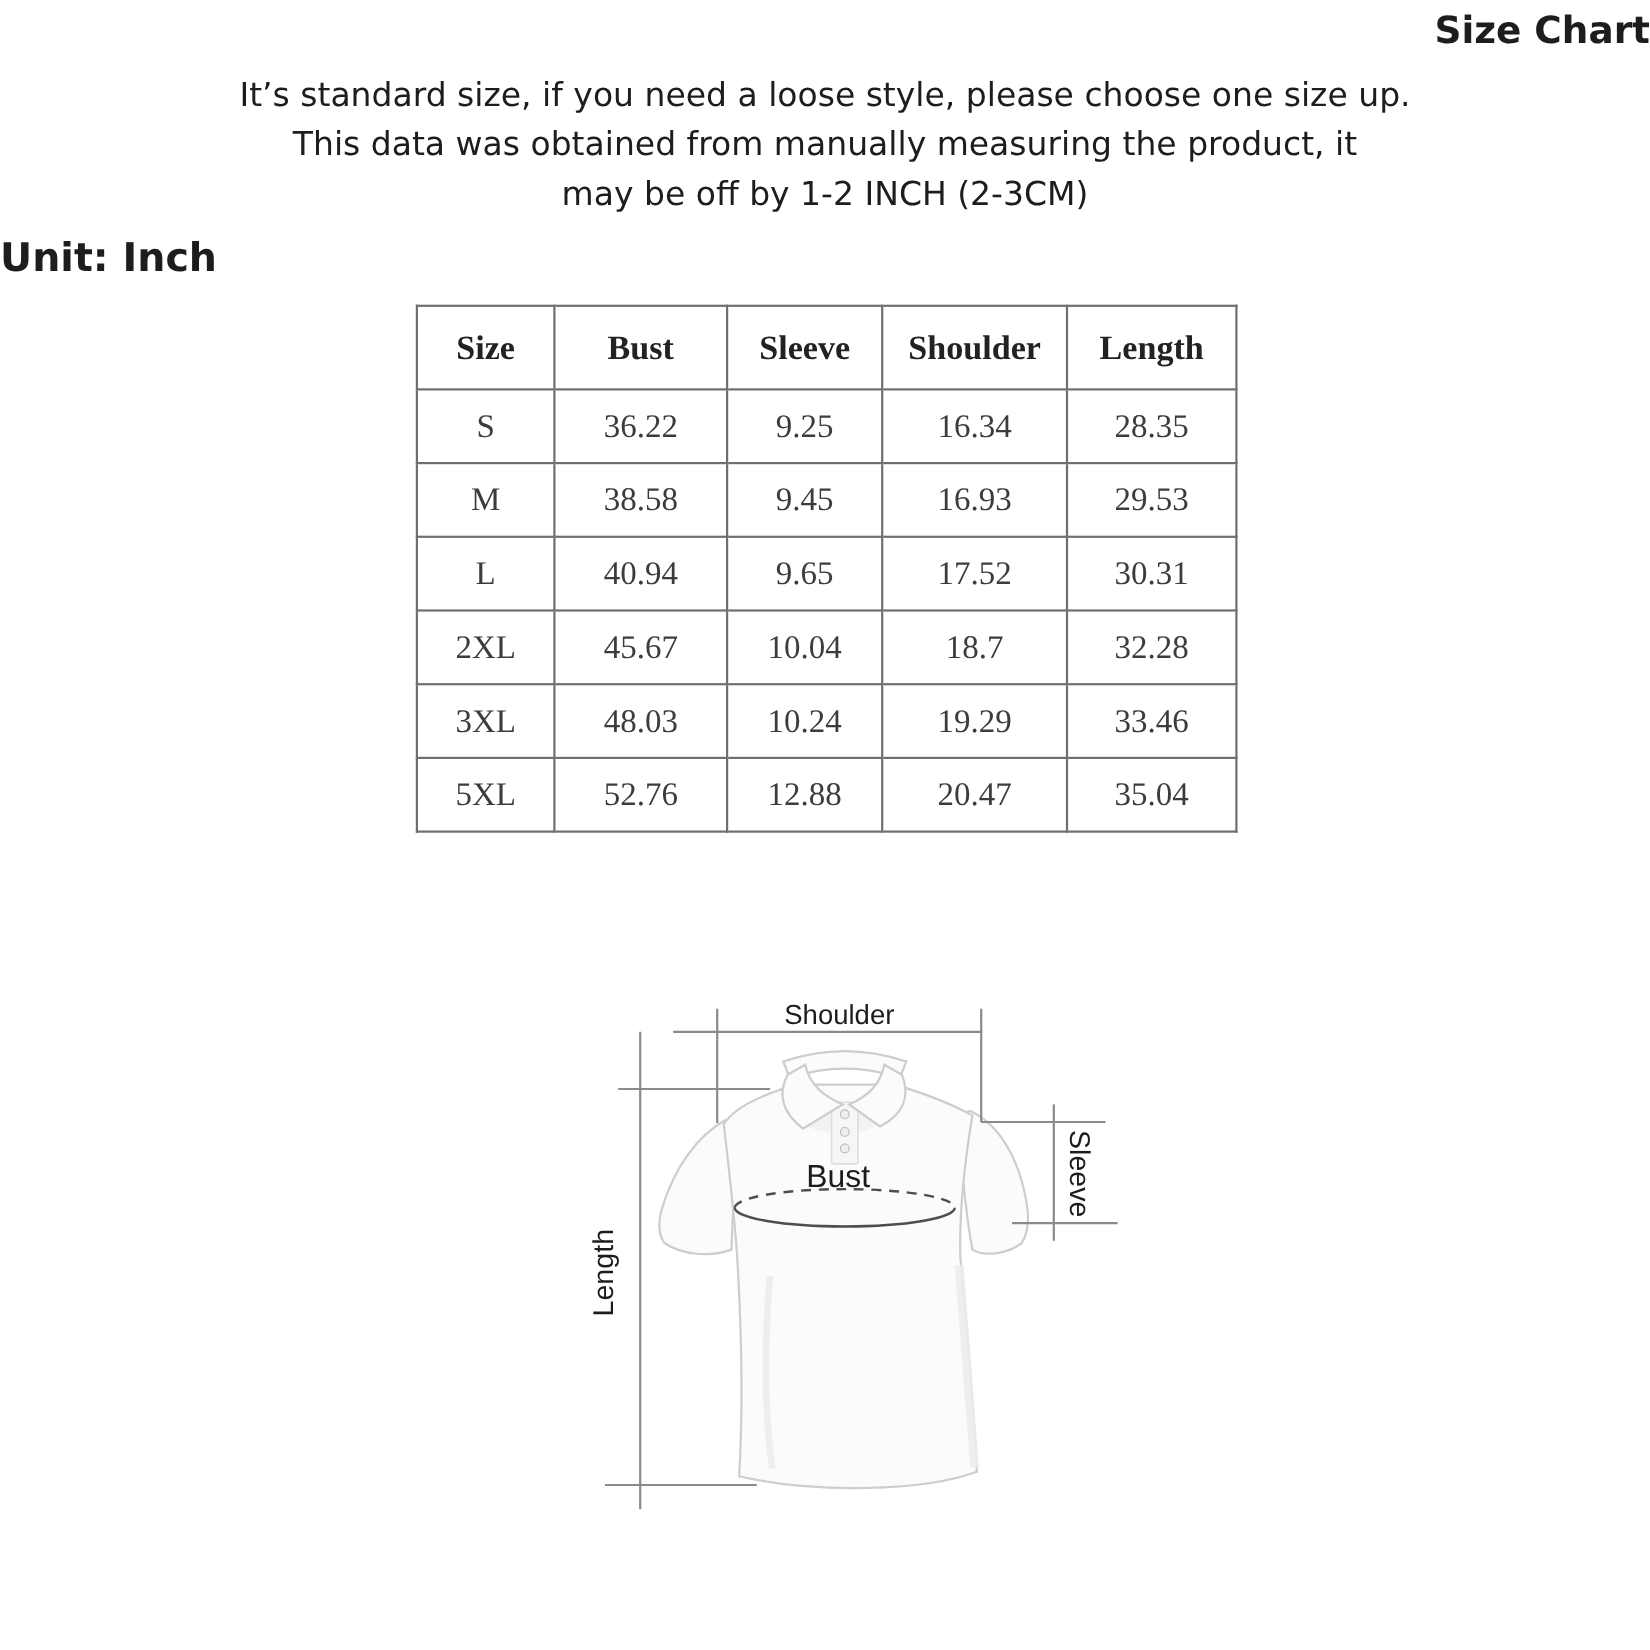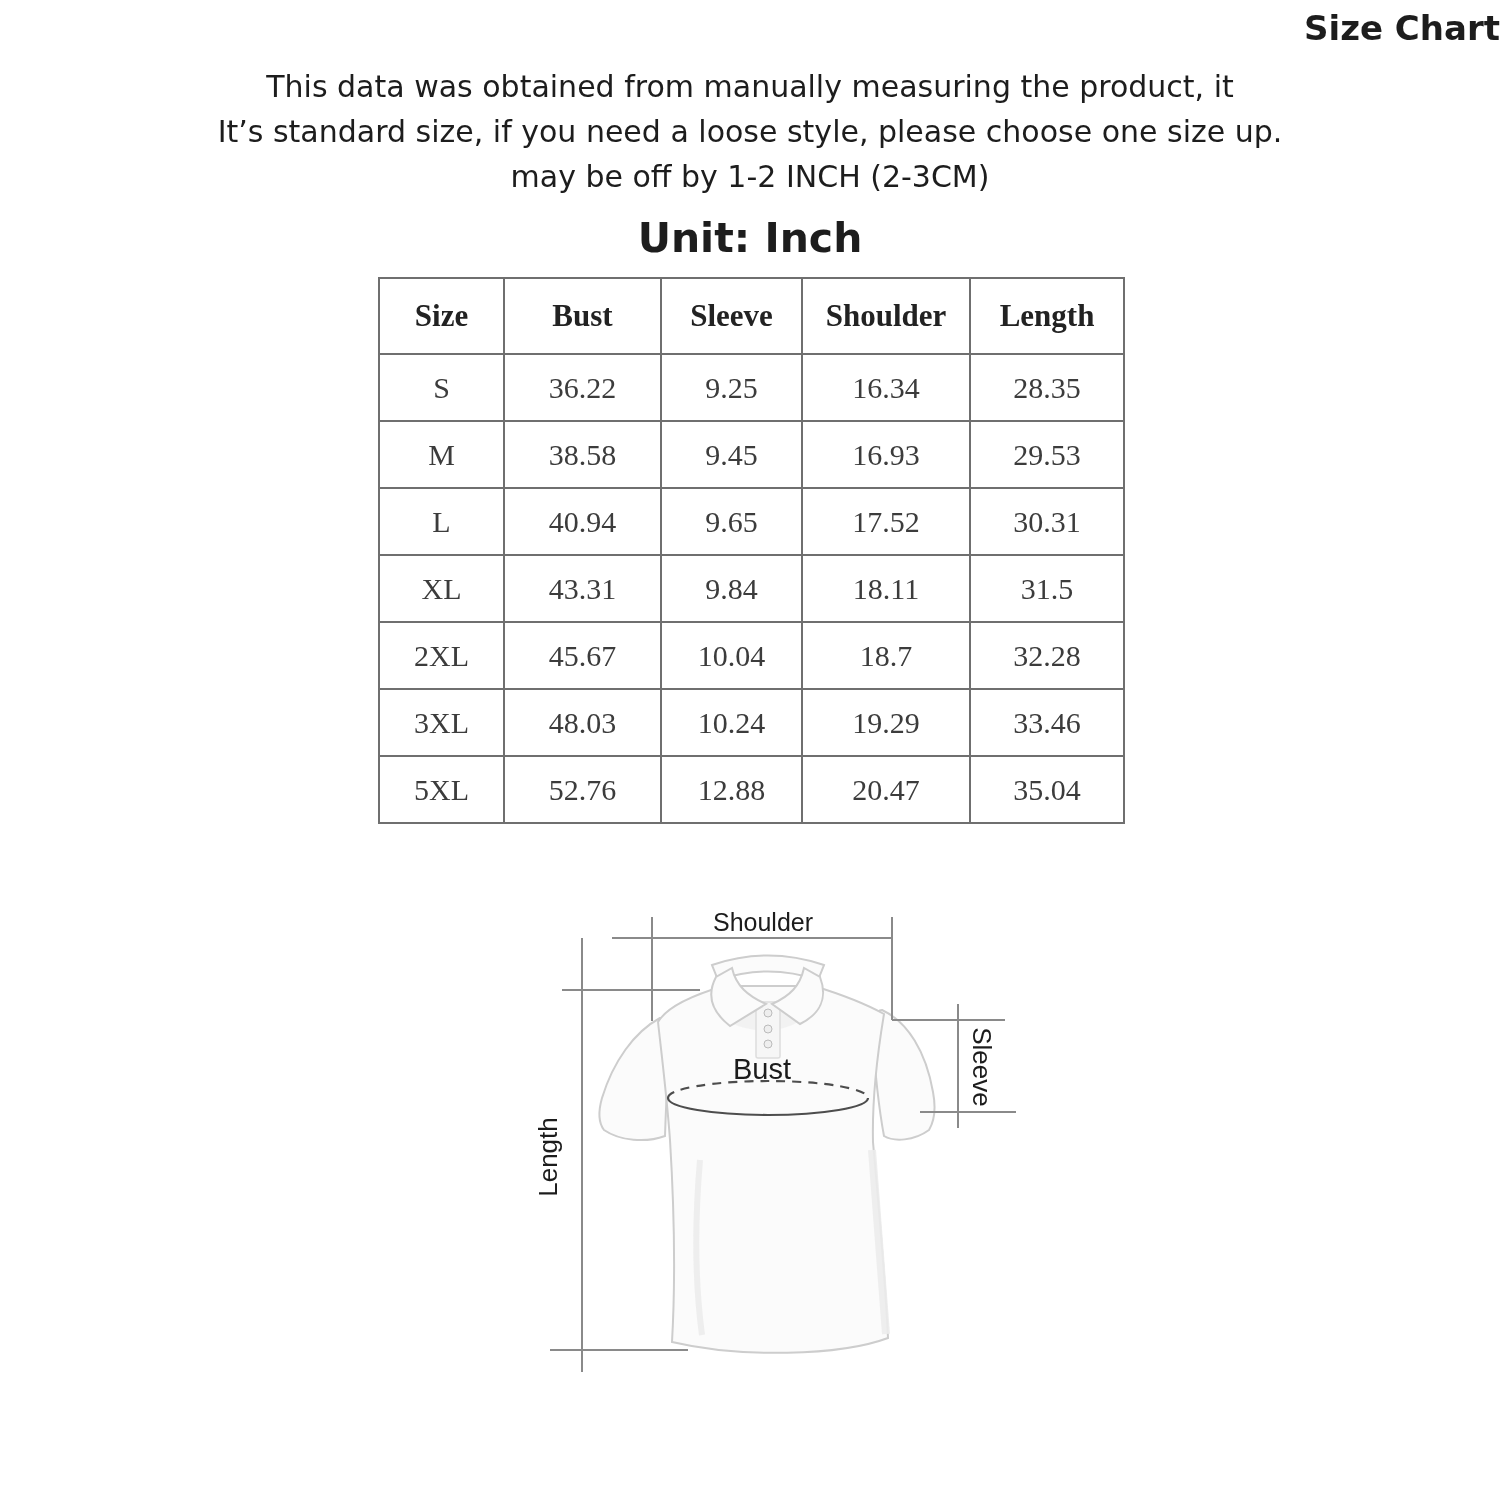--- a/index.html
+++ b/index.html
@@ -19,22 +19,22 @@
   }
   .page-title{
     position:absolute;top:8px;left:0;width:100%;text-align:right;
     font-size:34px;font-weight:700;letter-spacing:0px;
   }
   .description{
     position:absolute;top:64px;left:0;width:100%;text-align:center;
     font-size:30px;line-height:45px;font-weight:400;
   }
   .unit-label{
-    position:absolute;top:214px;left:0;width:100%;text-align:center;
-    font-size:41px;font-weight:700;
+    position:absolute;top:214px;left:0;width:100%;text-align:left;
+    font-size:36px;font-weight:700;
   }
   table.size-table{
     position:absolute;left:378px;top:277px;width:745px;
     border-collapse:collapse;table-layout:fixed;
     font-family:Liberation Serif, serif;
   }
   table.size-table th,table.size-table td{
     border:2px solid var(--c-table-border);
     text-align:center;vertical-align:middle;
     padding:0;
@@ -57,22 +57,22 @@
   }
 </style>
 </head>
 <body>
 
 <div class="canvas">
 
   <div class="page-title">Size Chart</div>
 
   <div class="description">
+    <div>It’s standard size, if you need a loose style, please choose one size up.</div>
     <div>This data was obtained from manually measuring the product, it</div>
-    <div>It’s standard size, if you need a loose style, please choose one size up.</div>
     <div>may be off by 1-2 INCH (2-3CM)</div>
   </div>
 
   <div class="unit-label">Unit: Inch</div>
 
   <table class="size-table">
     <colgroup>
       <col style="width:125px">
         <col style="width:157px">
         <col style="width:141px">
@@ -102,27 +102,20 @@
         <td>9.45</td>
         <td>16.93</td>
         <td>29.53</td>
       </tr>
       <tr>
         <td>L</td>
         <td>40.94</td>
         <td>9.65</td>
         <td>17.52</td>
         <td>30.31</td>
-      </tr>
-      <tr>
-        <td>XL</td>
-        <td>43.31</td>
-        <td>9.84</td>
-        <td>18.11</td>
-        <td>31.5</td>
       </tr>
       <tr>
         <td>2XL</td>
         <td>45.67</td>
         <td>10.04</td>
         <td>18.7</td>
         <td>32.28</td>
       </tr>
       <tr>
         <td>3XL</td>

